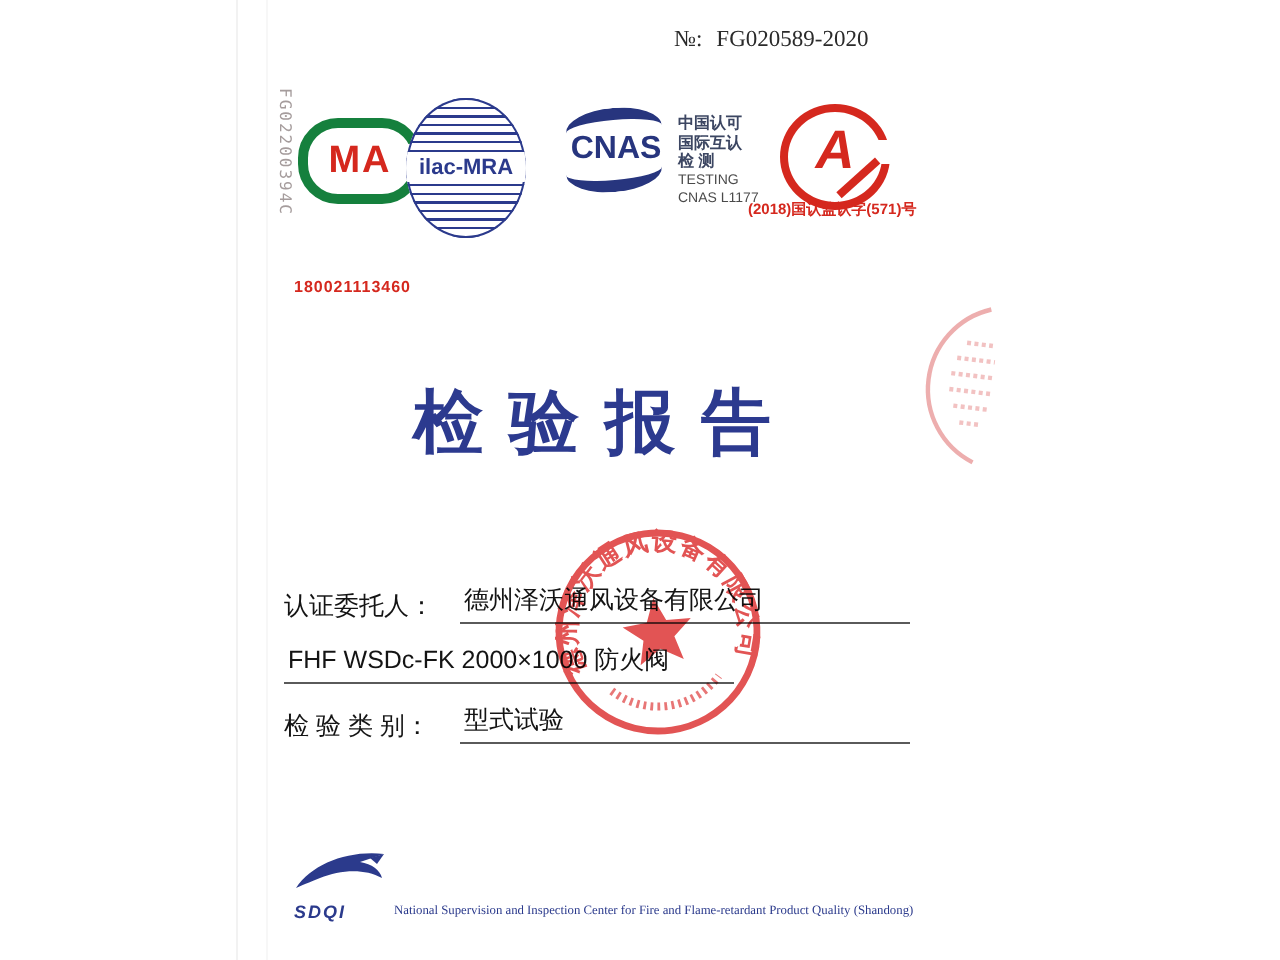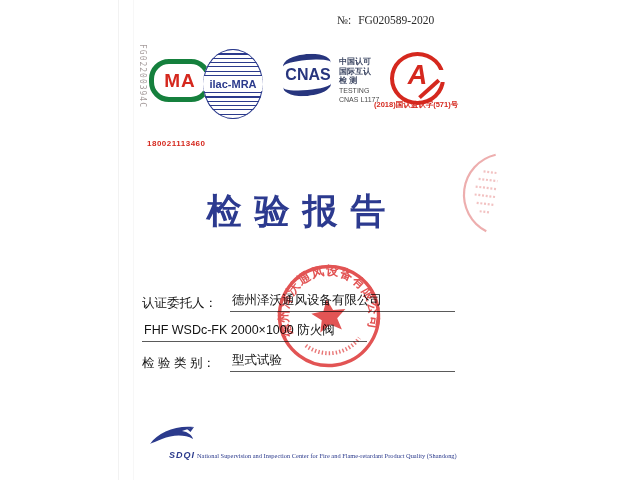--- a/index.html
+++ b/index.html
@@ -53,21 +53,21 @@
             font-family:"Liberation Serif","DejaVu Serif",serif;font-weight:bold;font-size:18px;
             letter-spacing:3.5px;word-spacing:11px;color:#2c3a8f;}
   
   .field{position:absolute;left:142px;display:flex;align-items:flex-end;justify-content:space-between;}
   .flabel{font-size:12.5px;color:#141414;width:88px;flex:none;white-space:nowrap;}
   .fvalue{font-size:12.5px;color:#141414;width:223px;border-bottom:1px solid #5a5a5a;
           padding:0 0 2px 2px;white-space:nowrap;overflow:hidden;}
   
   .seal{position:absolute;left:276px;top:263px;mix-blend-mode:multiply;opacity:.92;transform:rotate(-8deg);z-index:5;}
   
-  .sdqi{position:absolute;left:147px;top:424px;width:48px;text-align:right;}
+  .sdqi{position:absolute;left:147px;top:424px;width:48px;text-align:left;}
   .sdqi .word{font-style:italic;font-weight:900;font-size:9px;color:#2b3a8c;letter-spacing:1px;margin-top:-2px;}
   .footer-zh{position:absolute;left:196px;top:430px;font-size:12.5px;font-weight:bold;color:#2b3a8c;
              letter-spacing:0.2px;white-space:nowrap;}
   .footer-en{position:absolute;left:197px;top:452px;font-family:"Liberation Serif","DejaVu Serif",serif;
              font-size:6.4px;color:#2b3a8c;white-space:nowrap;}
 </style>
 </head>
 <body>
 
 <div id="page">

